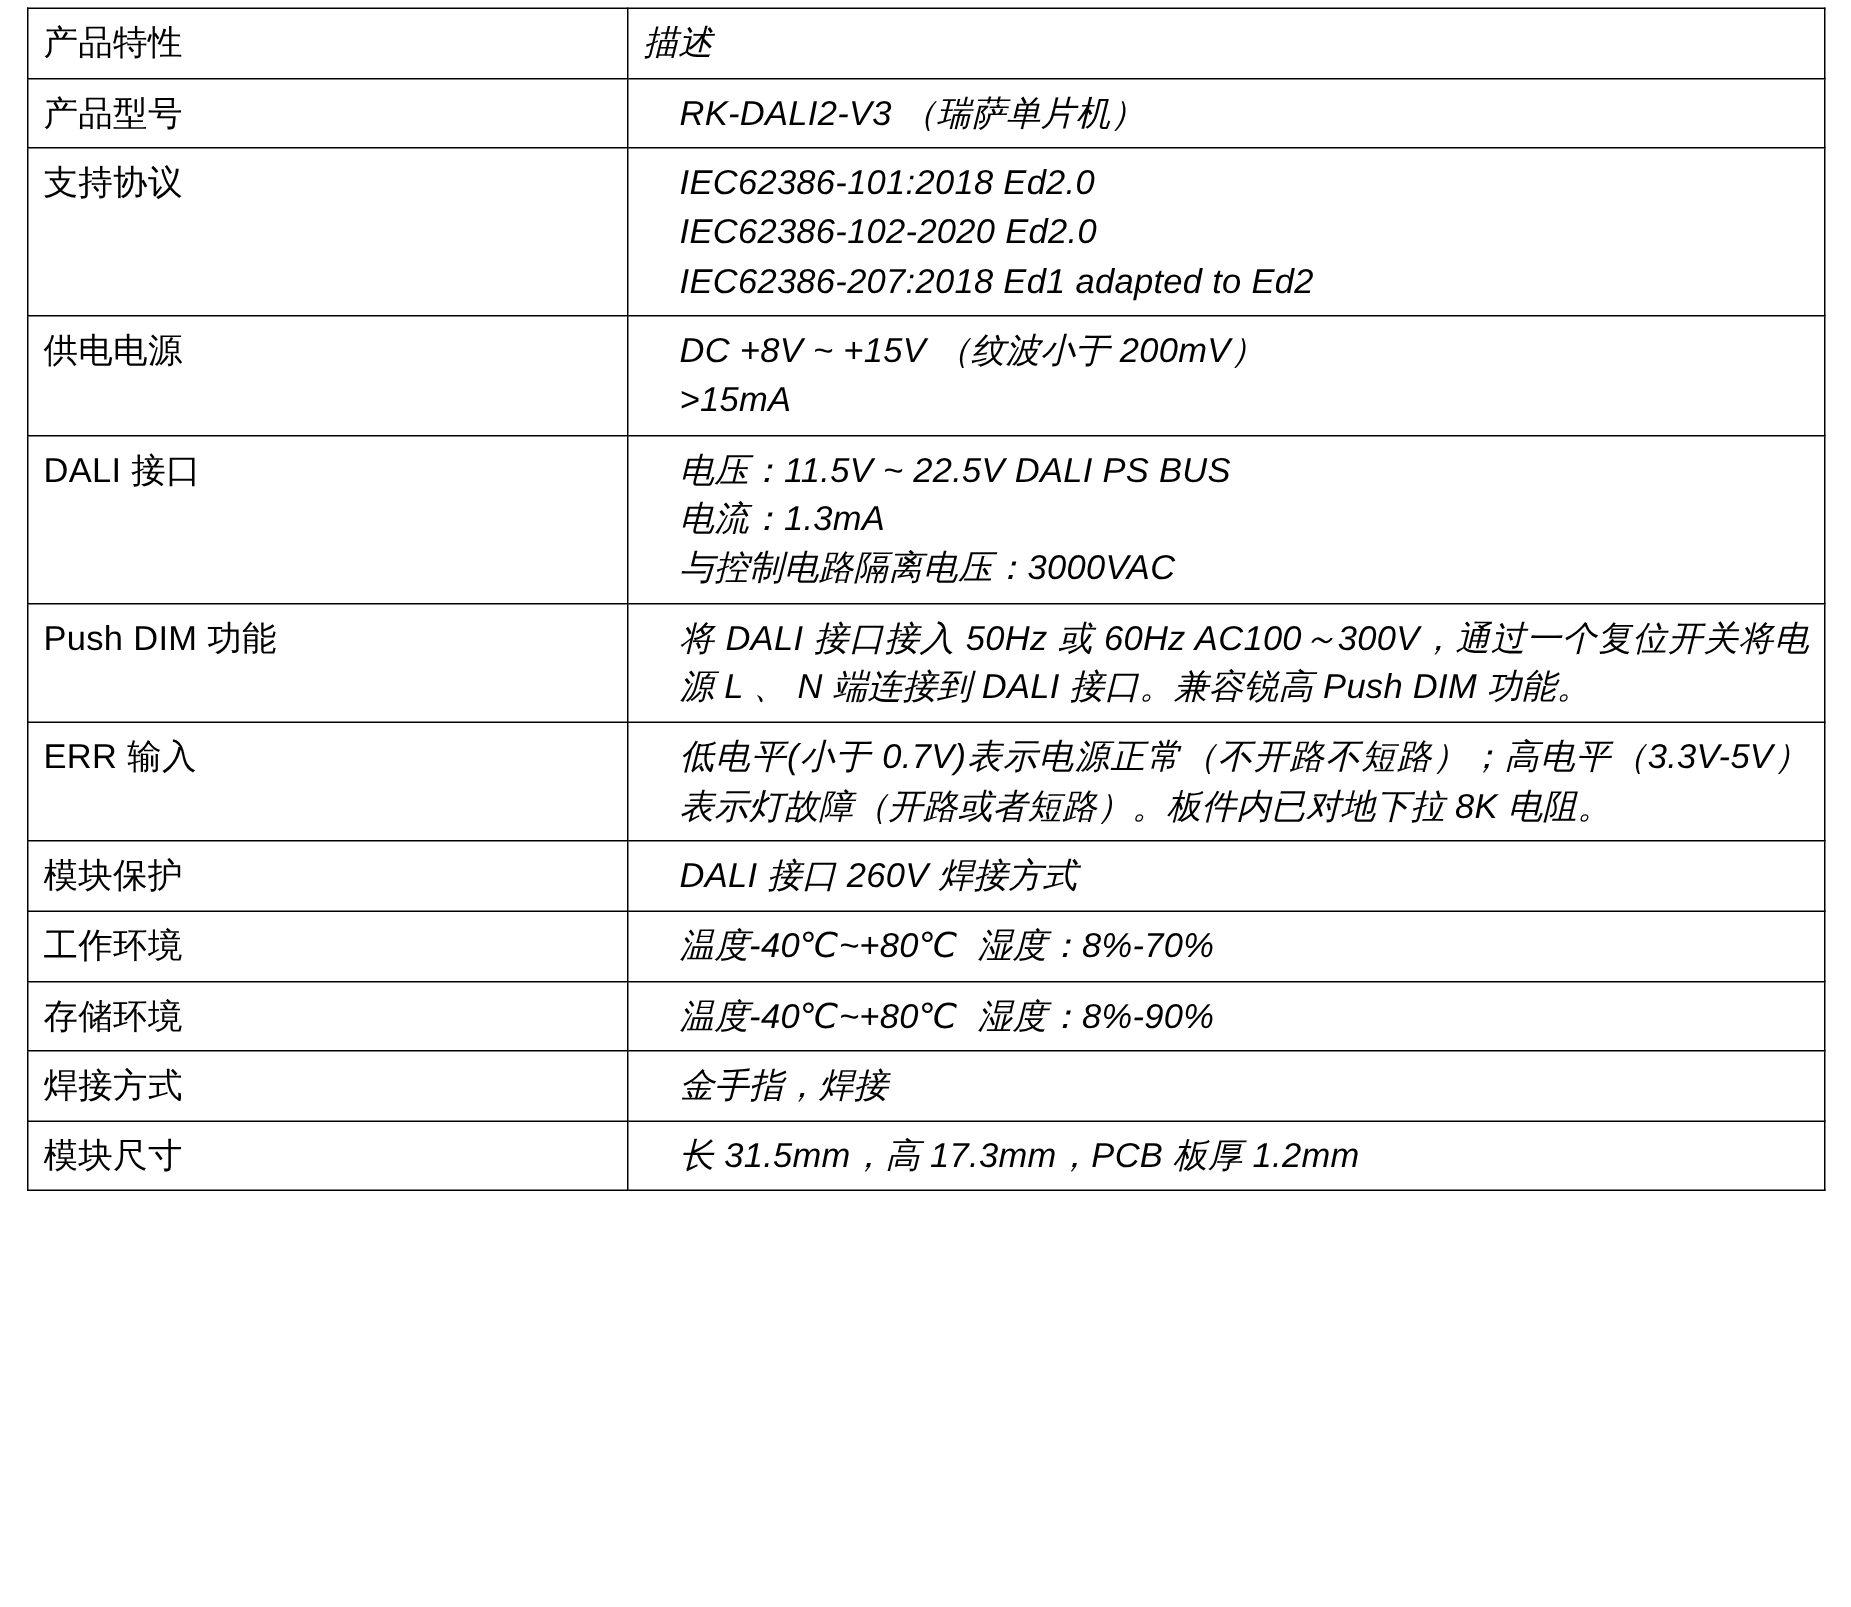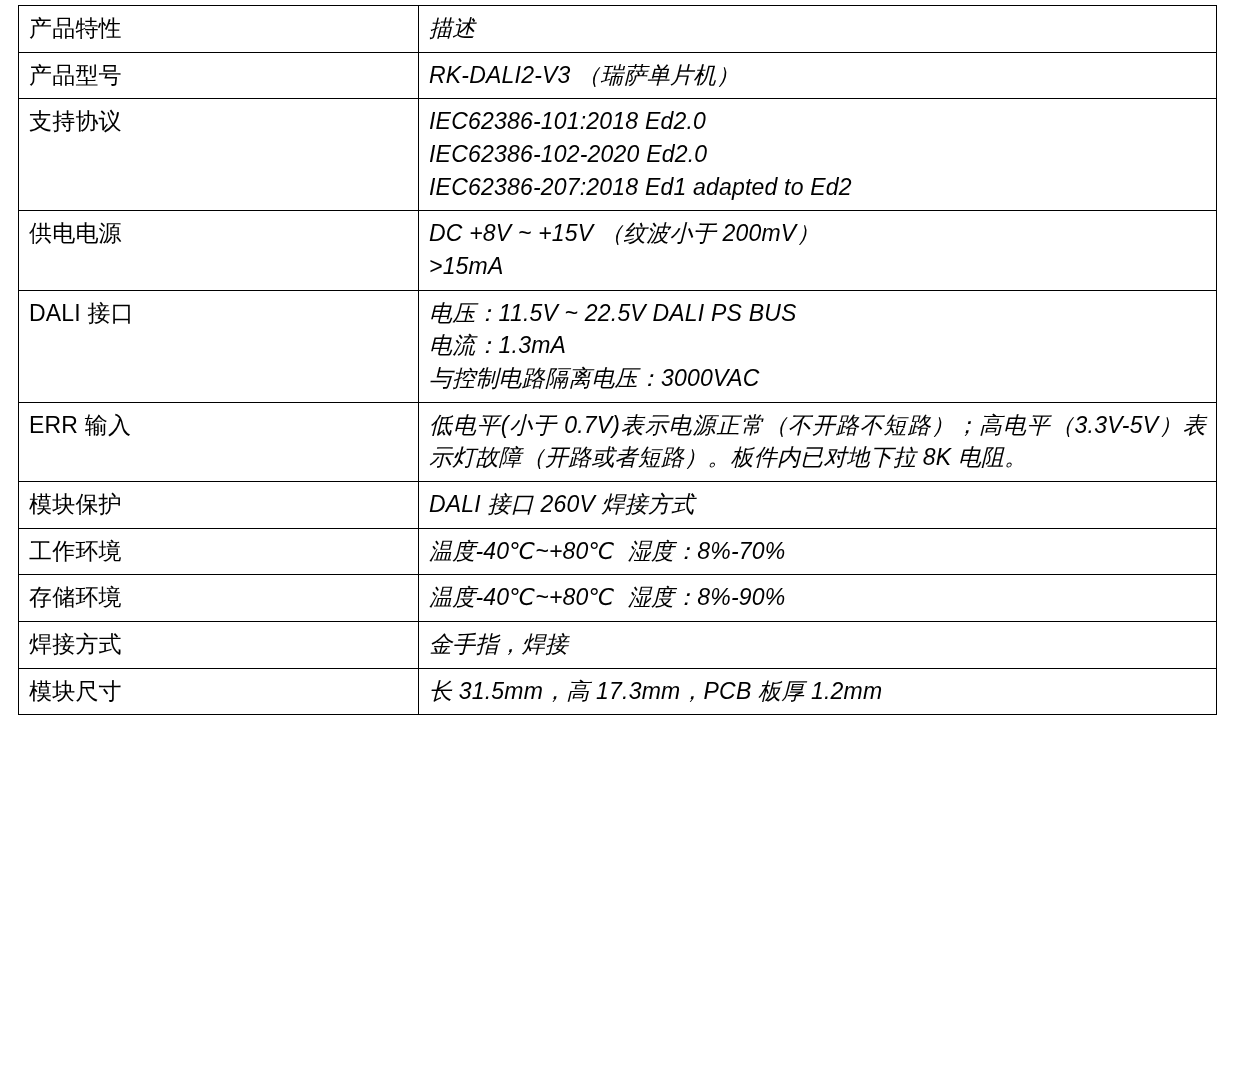--- a/index.html
+++ b/index.html
@@ -38,20 +38,21 @@
   td.feature {
     padding-left: 14px;
   }
   td.desc {
     padding-left: 14px;
     font-style: italic;
   }
   .line {
     display: block;
     white-space: pre-wrap;
+    margin-left: 24px;
   }
   .just {
     text-align: justify;
     text-justify: inter-ideograph;
   }
 </style>
 </head>
 <body>
 
 <div class="sheet">
@@ -88,20 +89,26 @@
         </tr>
         <tr>
           <td class="feature">DALI 接口</td>
           <td class="desc">
             <span class="line">电压：11.5V ~ 22.5V DALI PS BUS</span>
             <span class="line">电流：1.3mA</span>
             <span class="line">与控制电路隔离电压：3000VAC</span>
           </td>
         </tr>
         <tr>
+          <td class="feature">Push DIM 功能</td>
+          <td class="desc just">
+            <span class="line">将 DALI 接口接入 50Hz 或 60Hz AC100～300V，通过一个复位开关将电源 L 、 N 端连接到 DALI 接口。兼容锐高 Push DIM 功能。</span>
+          </td>
+        </tr>
+        <tr>
           <td class="feature">ERR 输入</td>
           <td class="desc just">
             <span class="line">低电平(小于 0.7V)表示电源正常（不开路不短路）；高电平（3.3V-5V）表示灯故障（开路或者短路）。板件内已对地下拉 8K 电阻。</span>
           </td>
         </tr>
         <tr>
           <td class="feature">模块保护</td>
           <td class="desc">
             <span class="line">DALI 接口 260V 焊接方式</span>
           </td>

